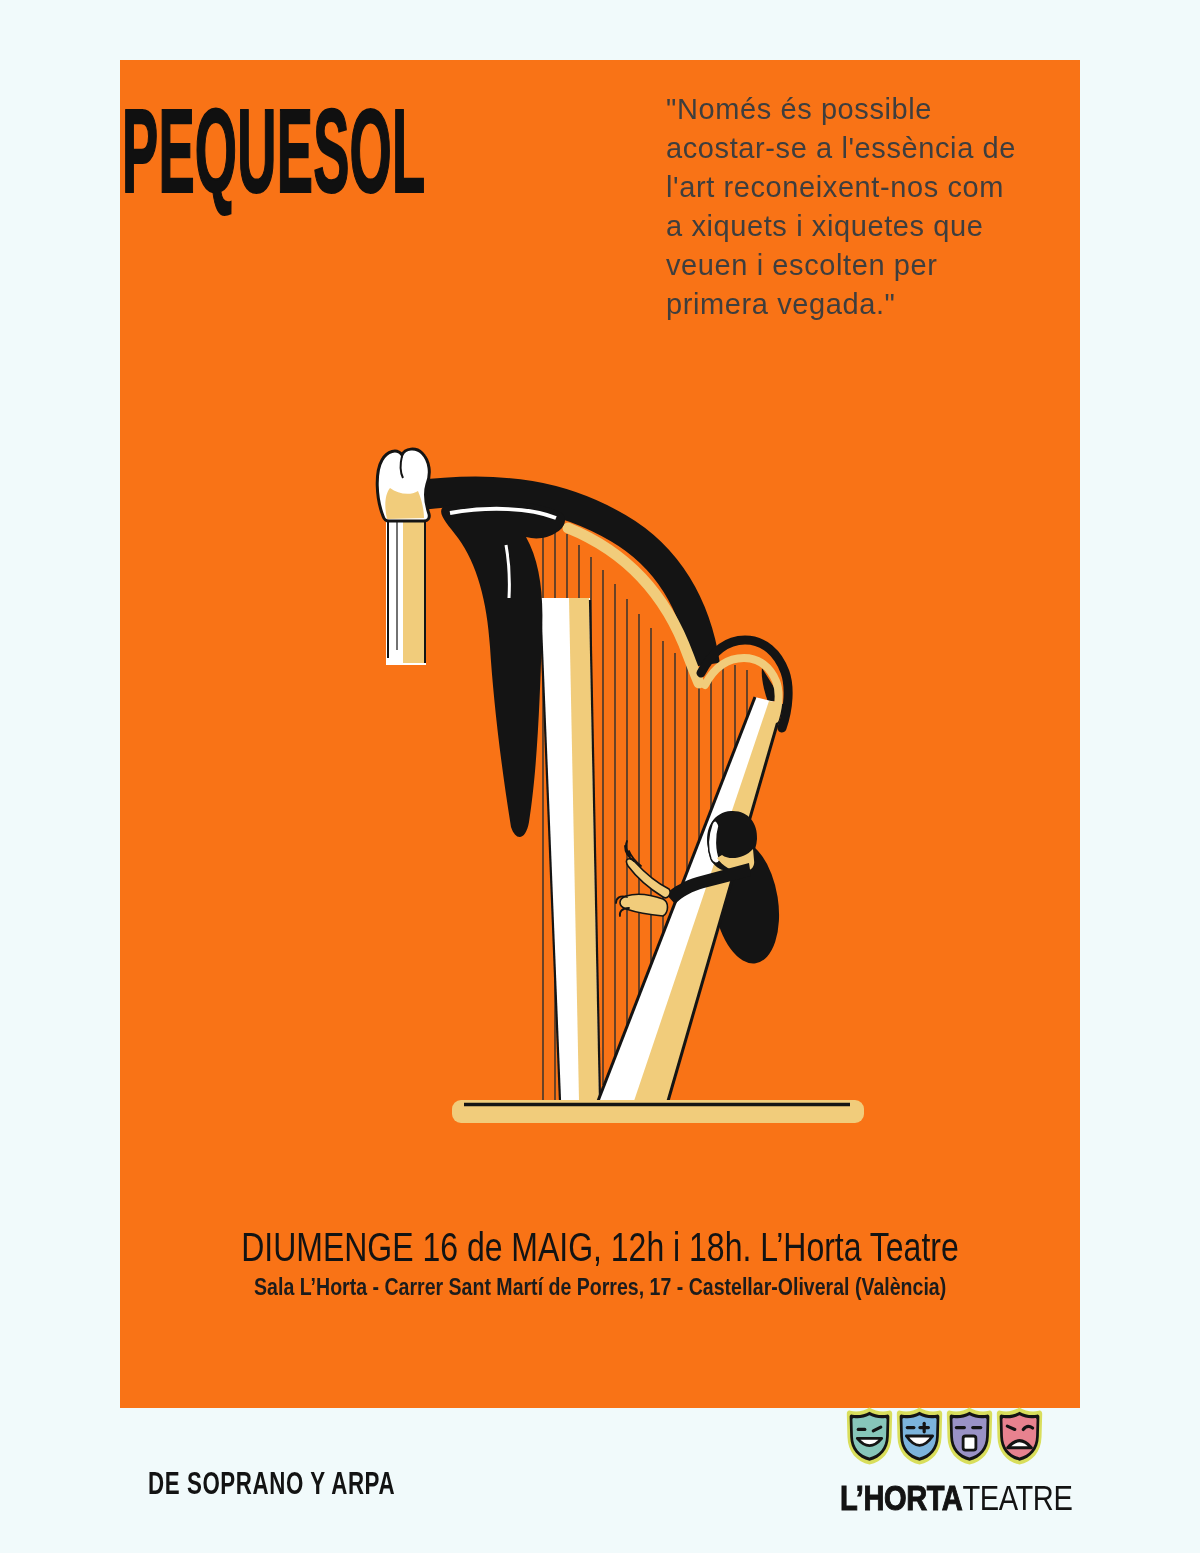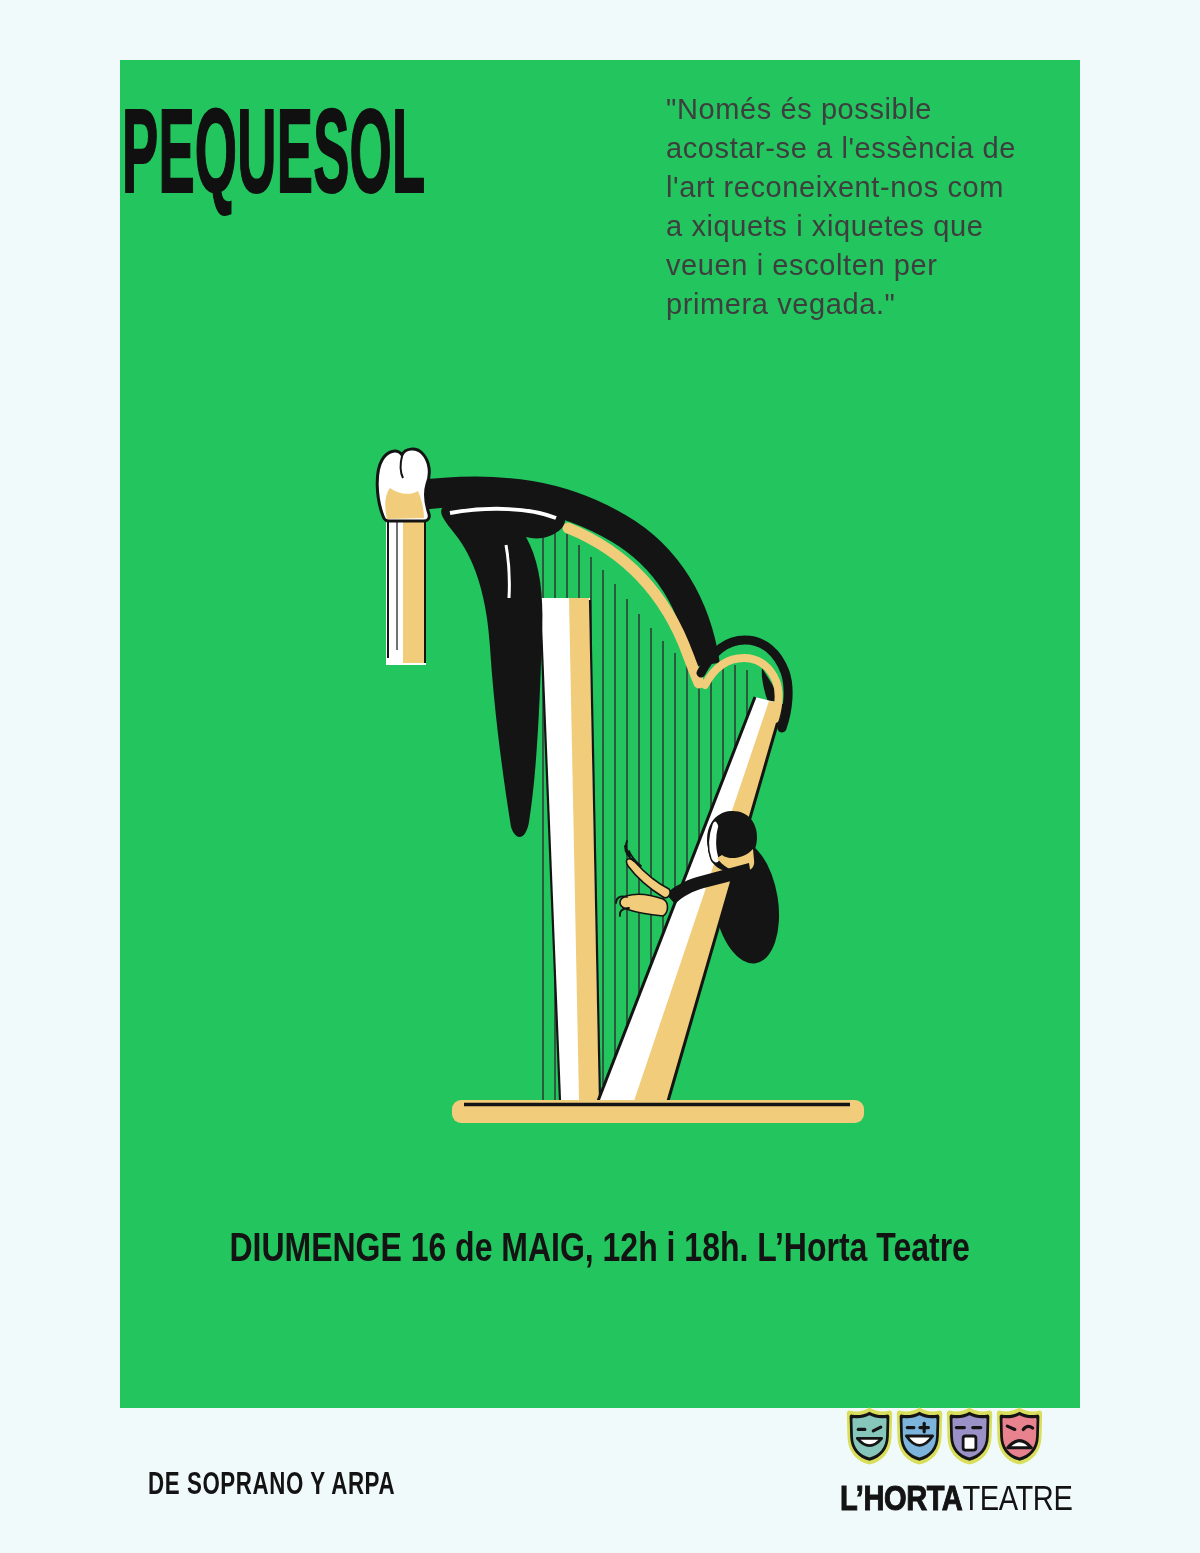--- a/index.html
+++ b/index.html
@@ -4,41 +4,41 @@
 <style>
   html,body{margin:0;padding:0;}
   body{
     width:1200px;height:1553px;position:relative;overflow:hidden;
     background:#F1FAFB;
     font-family:"Liberation Sans", sans-serif;
     color:#111;
   }
   .card{
     position:absolute;left:120px;top:60px;width:960px;height:1348px;
-    background:#22c55e;
+    background:#f97316;
   }
   
   .title{
     position:absolute;left:2px;top:32px;
     font-size:118px;line-height:1;font-weight:700;
     letter-spacing:0.5px;color:#101010;
     transform:scaleX(0.46);transform-origin:left top;
     -webkit-text-stroke:2px #101010;
     white-space:nowrap;
   }
   
   .quote{
     position:absolute;left:546px;top:30px;width:414px;
     font-size:29px;line-height:39px;color:#3E3E3E;
     letter-spacing:0.6px;white-space:pre-line;
   }
   
   .event-line{
     position:absolute;left:0;right:0;top:1163px;text-align:center;
-    font-size:41px;font-weight:700;line-height:1.2;color:#131313;
+    font-size:41px;font-weight:400;line-height:1.2;color:#131313;
     white-space:nowrap;
   }
   .event-line>span{display:inline-block;transform:scaleX(0.78);transform-origin:center top;}
   .venue-line{
     position:absolute;left:0;right:0;top:1213px;text-align:center;
     font-size:23px;font-weight:700;line-height:1.25;color:#1c1c1c;
     white-space:nowrap;
   }
   .venue-line>span{display:inline-block;transform:scaleX(0.85);transform-origin:center top;}
   
@@ -171,20 +171,23 @@
       <path class="ink-s" stroke-width="1.8" stroke-linecap="round" d="M634,861 C628,857 625,851 625,846 M641,866 C635,861 631,856 629,851 M630,856 C626,850 625,845 627,841"></path>
       <path class="g-f" stroke="#141414" stroke-width="1.6" d="M663,899 C649,894 636,893 626,896 C618,899 618,906 626,909 C638,913 652,915 663,916
                C669,912 669,902 663,899 Z"></path>
       <path class="ink-s" stroke-width="1.8" stroke-linecap="round" d="M627,897 C620,895 616,898 616,903 M629,908 C622,908 619,912 620,916"></path>
     </g>
   </svg>
 
   <div class="event-line">
     <span>DIUMENGE 16 de MAIG, 12h i 18h. L’Horta Teatre</span>
   </div>
+  <div class="venue-line">
+    <span>Sala L’Horta - Carrer Sant Martí de Porres, 17 - Castellar-Oliveral (València)</span>
+  </div>
 </div>
 
 <div class="soprano">DE SOPRANO Y ARPA</div>
 
 <div class="logo">
   <div class="masks">
 
     <svg width="47" height="60" viewBox="0 0 50 64">
       <path fill="#D9DE5C" d="M25,1.5 C31,5.5 39,7 45.5,5 C47.8,4.3 49.3,6 49.2,8.5 L48.5,33 C48,49 38.5,59.5 25,62.5 C11.5,59.5 2,49 1.5,33 L0.8,8.5 C0.7,6 2.2,4.3 4.5,5 C11,7 19,5.5 25,1.5 Z"></path>
       <path fill="#141414" d="M25,6 C30.5,9.2 37.5,10.5 43.5,9.2 C45.2,8.8 46.3,10 46.2,11.8 L45.6,32.5 C45.2,46.5 37,55.5 25,58.3 C13,55.5 4.8,46.5 4.4,32.5 L3.8,11.8 C3.7,10 4.8,8.8 6.5,9.2 C12.5,10.5 19.5,9.2 25,6 Z"></path>

